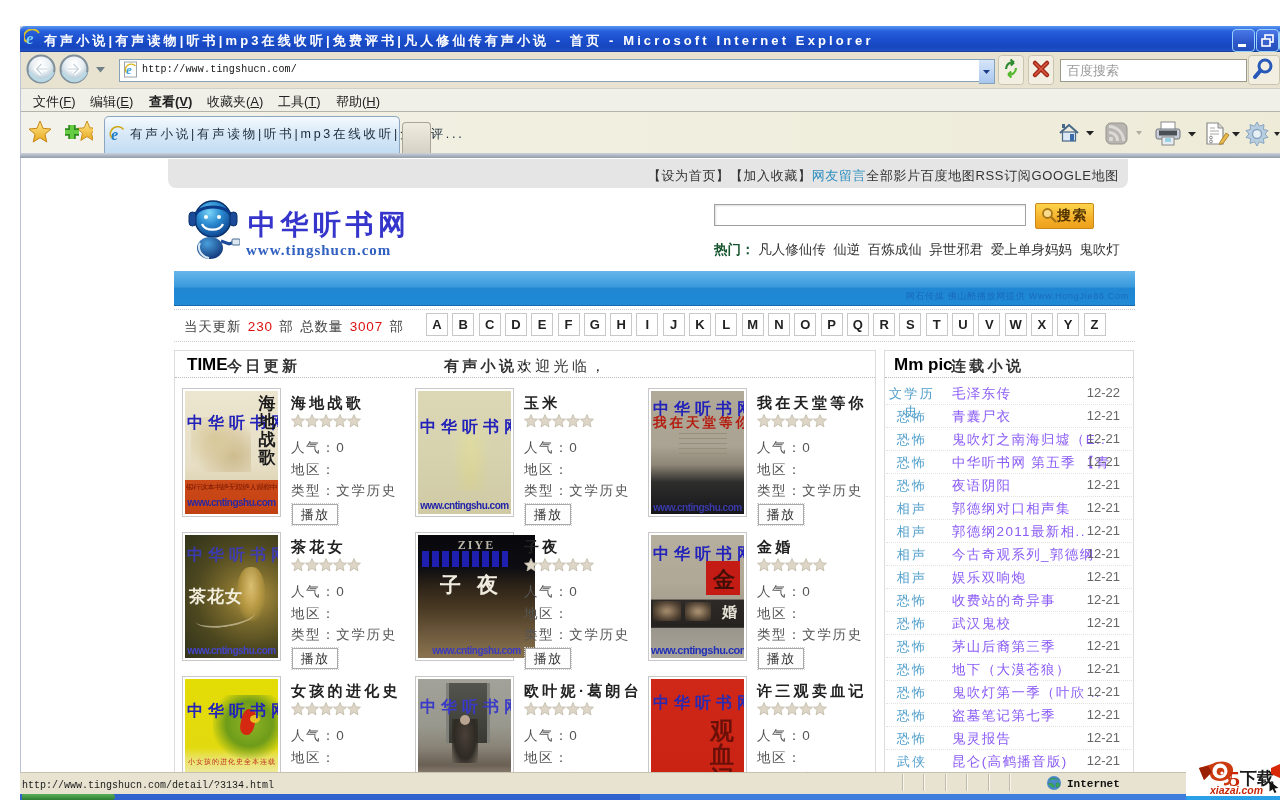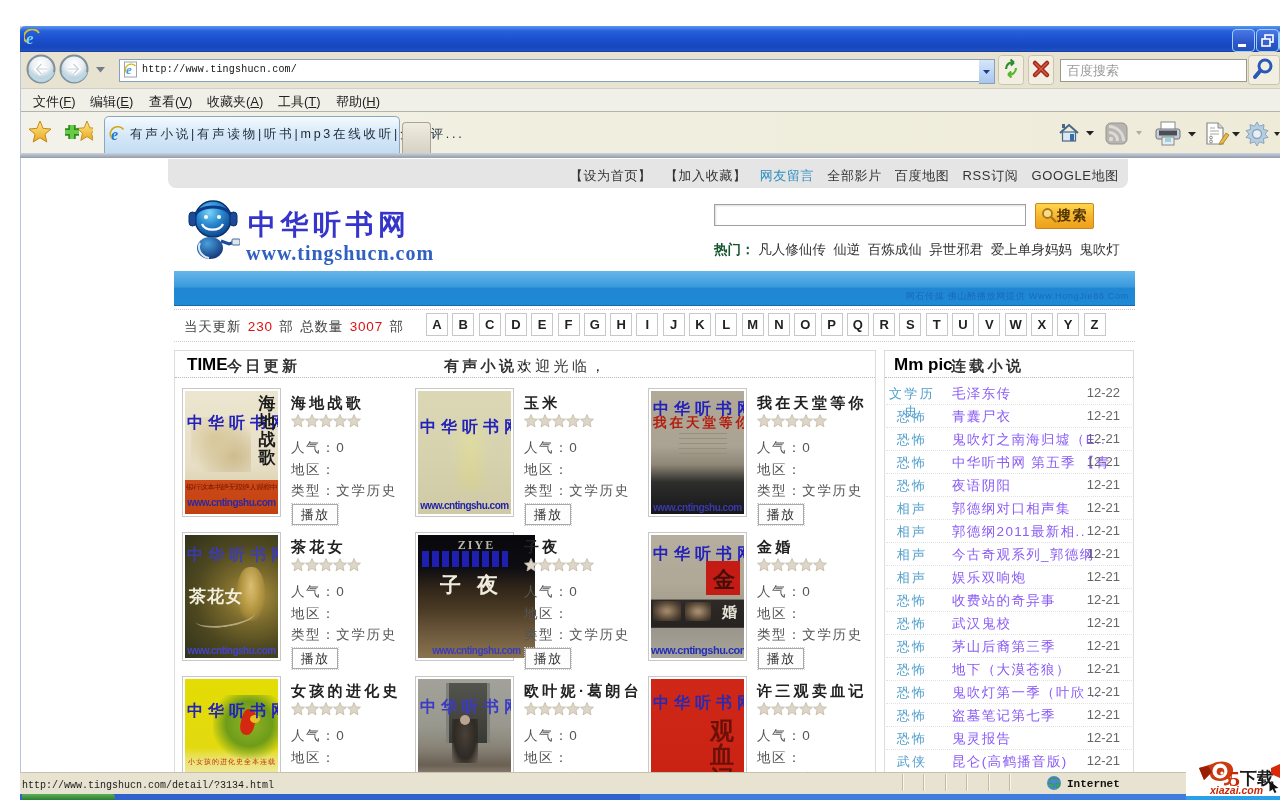--- a/index.html
+++ b/index.html
@@ -37,24 +37,24 @@
 #inettxt{left:1067px;top:778px;font-family:"Liberation Mono",monospace;font-size:11px;color:#111;font-weight:bold;}
 #taskbar{left:20px;top:794px;width:1260px;height:6px;background:#2f62cc;}
 #startbtn{left:22px;top:794px;width:93px;height:6px;background:linear-gradient(180deg,#58b058,#2e7d32);border-radius:0 3px 3px 0;}
 #taskwin{left:640px;top:794px;width:546px;height:6px;background:#3f7ddd;}
 #taskwin2{left:1186px;top:796px;width:94px;height:4px;background:#2aa0e8;}
 
 #pagearea{left:21px;top:158px;width:1259px;height:614px;background:#fff;overflow:hidden;}
 
 #utilbar{left:147px;top:1px;width:960px;height:29px;background:#e5e5e5;border-radius:0 0 8px 8px;}
 #utillinks{right:161px;top:9px;letter-spacing:.05em;font-size:13px;color:#333;white-space:nowrap;}
-#utillinks span{margin-left:13px;}
+#utillinks span{}
 .blue{color:#2f8fc0;}
 #logotxt{left:227px;top:48px;font-size:28px;font-weight:bold;color:#3535cc;letter-spacing:4.5px;}
-#logourl{left:225px;top:84px;font-family:"Liberation Serif",serif;font-size:20px;font-weight:bold;color:#3060c0;letter-spacing:1px;}
+#logourl{left:225px;top:84px;font-family:"Liberation Serif",serif;font-size:15px;font-weight:bold;color:#3060c0;letter-spacing:1px;}
 #searchbox{left:693px;top:46px;width:310px;height:20px;border:1px solid #a0a0a0;background:#fff;box-shadow:inset 1px 1px 2px #ddd;}
 #searchbtn{left:1014px;top:45px;width:57px;height:24px;background:linear-gradient(180deg,#ffd54d,#f3ab25 70%,#eda01d);border:1px solid #c8881a;border-radius:2px;}
 #searchbtntxt{left:1036px;top:49px;font-size:14px;font-weight:bold;color:#503200;letter-spacing:.1em;}
 #hotline{left:693px;top:83px;font-size:13.5px;color:#333;white-space:nowrap;}
 #hotlabel{color:#14532d;font-weight:bold;}
 #navbar{left:153px;top:113px;width:961px;height:34px;
   background:linear-gradient(180deg,#66b6ea 0%,#3a9adc 46%,#1f86d2 52%,#1f8ad6 100%);
   border-bottom:1px solid #1668a8;}
 #navitems{position:absolute;left:9px;top:9px;color:#fff;font-weight:bold;font-size:14.5px;white-space:nowrap;}
 #navitems span{margin-right:17.5px;letter-spacing:3.1px;}
@@ -125,20 +125,21 @@
 </style>
 </head>
 <body>
 <div id="screen">
   <div class="abs" id="winbg"></div>
   <div class="abs" id="titlebar"></div>
   <svg class="abs" style="left:24px;top:29px;" width="18" height="18" viewBox="0 0 18 18">
     <text x="2" y="15" font-family="Liberation Serif,serif" font-size="17" font-weight="bold" font-style="italic" fill="#7ed4f4">e</text>
     <path d="M2.5 13 A8 7 -15 1 1 15 4" stroke="#d8c028" stroke-width="1.8" fill="none"></path>
   </svg>
+  <div class="abs" id="titletxt">有声小说|有声读物|听书|mp3在线收听|免费评书|凡人修仙传有声小说 - 首页 - Microsoft Internet Explorer</div>
   <div class="abs tbtn" style="left:1232px;">
       <svg width="21" height="21">
         <rect x="5" y="14" width="8" height="3" fill="#fff"></rect>
       </svg>
     </div>
   <div class="abs tbtn" style="left:1256px;">
       <svg width="21" height="21">
         <rect x="8" y="5" width="8" height="7" fill="none" stroke="#fff" stroke-width="1.6"></rect>
         <rect x="5" y="9" width="8" height="7" fill="#3a60cc" stroke="#fff" stroke-width="1.6"></rect>
       </svg>
@@ -186,21 +187,21 @@
   <div class="abs" id="searchfield"></div>
   <div class="abs" id="searchph">百度搜索</div>
   <svg class="abs" style="left:1248px;top:55px;" width="32" height="30" viewBox="0 0 32 30">
     <rect x="0.5" y="0.5" width="31" height="29" rx="3" fill="#f2efe2" stroke="#c8c4ae"></rect>
     <circle cx="17" cy="11" r="6" fill="none" stroke="#2858b8" stroke-width="3"></circle>
     <path d="M12.5 15.5 L7 22" stroke="#2858b8" stroke-width="4" stroke-linecap="round"></path>
   </svg>
   <div class="abs" id="menurow"></div>
   <div class="abs menuitem" style="left:33px;">文件(<u>F</u>)</div>
   <div class="abs menuitem" style="left:90px;">编辑(<u>E</u>)</div>
-  <div class="abs menuitem" style="left:149px;">查看(<u>V</u>)</div>
+  <div class="abs menuitem" style="left:149px;font-weight:bold;">查看(<u>V</u>)</div>
   <div class="abs menuitem" style="left:207px;">收藏夹(<u>A</u>)</div>
   <div class="abs menuitem" style="left:278px;">工具(<u>T</u>)</div>
   <div class="abs menuitem" style="left:336px;">帮助(<u>H</u>)</div>
   <div class="abs" id="tabrow"></div>
   <svg class="abs" style="left:29px;top:119px;" width="64" height="27" viewBox="0 0 64 27">
     <defs>
       <linearGradient id="stargold" x1="0" y1="0" x2="0" y2="1">
         <stop offset="0%" stop-color="#ffe88a"></stop>
           <stop offset="100%" stop-color="#e8a820"></stop>
       </linearGradient>

